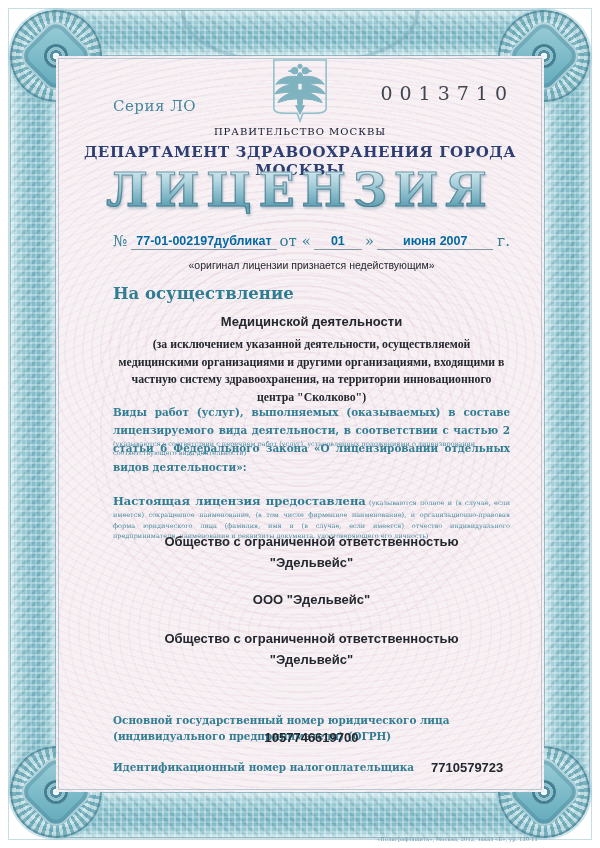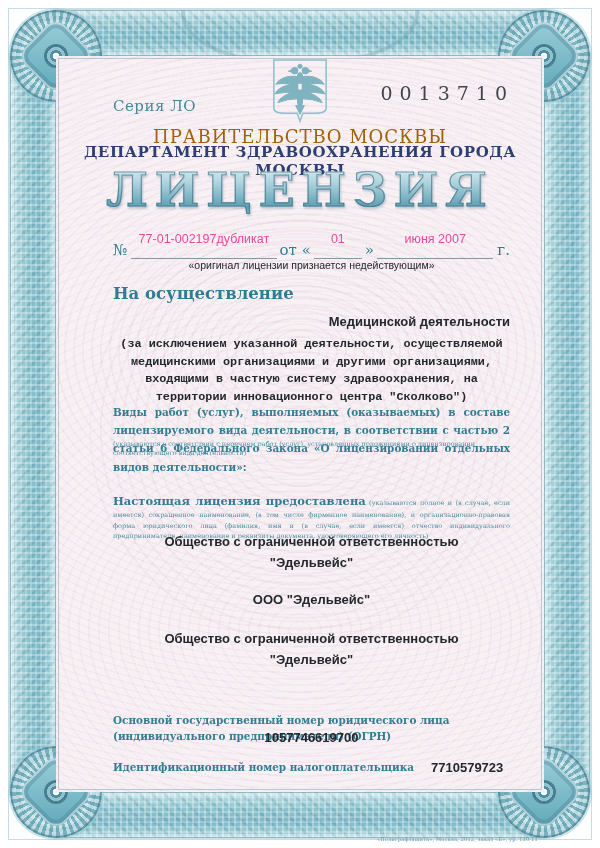--- a/index.html
+++ b/index.html
@@ -58,42 +58,42 @@
   .content{position:absolute;inset:58px;color:#23272e;}
   .blk{position:absolute;left:55px;right:32px;}
   .ctr{text-align:center;}
 
   
   .teal{color:#337d92;}
   .caption{font-size:6.5px;color:#4a8ba0;line-height:1.35;}
 
   .series{font-size:15px;color:#46879c;letter-spacing:.5px;}
   .form-number{font-family:"DejaVu Serif", serif;font-size:19px;letter-spacing:7px;color:#41444e;}
-  .gov{font-size:18px;color:#a16207;letter-spacing:1px;}
+  .gov{font-size:10px;color:#0f172a;letter-spacing:1px;}
   .dept{font-size:15px;font-weight:bold;color:#2c3e72;letter-spacing:.6px;}
   .license-title{font-family:"DejaVu Serif", serif;font-weight:bold;font-size:47px;letter-spacing:7px;
     background:linear-gradient(180deg,#e3f2f6 0%,#b3d6e0 35%,#55extraneous 0,#5d9fb2 82%,#82bac7 100%);
     background:linear-gradient(180deg,#e3f2f6 0%,#b3d6e0 35%,#5d9fb2 82%,#82bac7 100%);
     -webkit-background-clip:text;background-clip:text;color:transparent;
     -webkit-text-stroke:1.2px rgba(55,105,125,.6);
     filter:drop-shadow(1px 2px 1px rgba(80,120,140,.35));}
 
   .numrow{display:flex;align-items:flex-end;font-size:14px;}
   .numrow .lbl{color:#337d92;font-size:15px;padding:0 4px 0 0;}
   .fill{border-bottom:1px solid #7f98a2;text-align:center;
-        font-family:"Liberation Sans", sans-serif;font-weight:normal;font-size:12.5px;color:#ec4899;
-        padding-bottom:12px;}
+        font-family:"Liberation Sans", sans-serif;font-weight:bold;font-size:12.5px;color:#0369a1;
+        padding-bottom:1px;}
   .fill-main{flex:1.25;}
   .fill-day{width:48px;}
   .fill-month{flex:1;}
   .dup{font-family:"Liberation Sans", sans-serif;font-weight:normal;font-size:10.5px;color:#23272e;}
 
   .act-label{font-size:16.5px;font-weight:bold;color:#2f7d92;}
-  .act-value{font-family:"Liberation Sans", sans-serif;font-weight:bold;font-size:13px;text-align:right;}
-  .exception{font-family:Liberation Mono, monospace;font-weight:600;font-size:11.8px;line-height:1.5;}
+  .act-value{font-family:"Liberation Sans", sans-serif;font-weight:bold;font-size:13px;}
+  .exception{font-family:Liberation Serif, serif;font-weight:600;font-size:11.8px;line-height:1.5;}
   .works{font-size:10.4px;font-weight:bold;line-height:1.75;text-align:justify;}
   .works-val{font-family:"Liberation Sans", sans-serif;font-weight:bold;font-size:14px;}
   .grantee{font-size:6.5px;line-height:1.6;text-align:justify;color:#4a8ba0;}
   .grantee .g-lead{font-size:11.5px;font-weight:bold;color:#2f7d92;}
   .org{font-family:"Liberation Sans", sans-serif;font-weight:bold;font-size:13px;}
   .reg-label{font-size:10.4px;font-weight:600;color:#337d92;line-height:1.5;}
   .reg-value{font-family:"Liberation Sans", sans-serif;font-weight:bold;font-size:13px;}
   .innrow{display:flex;align-items:center;}
   .innrow .v{position:absolute;left:318px;}
   .printer{position:absolute;right:62px;top:836px;font-size:5px;color:#5e93a5;letter-spacing:.2px;}

